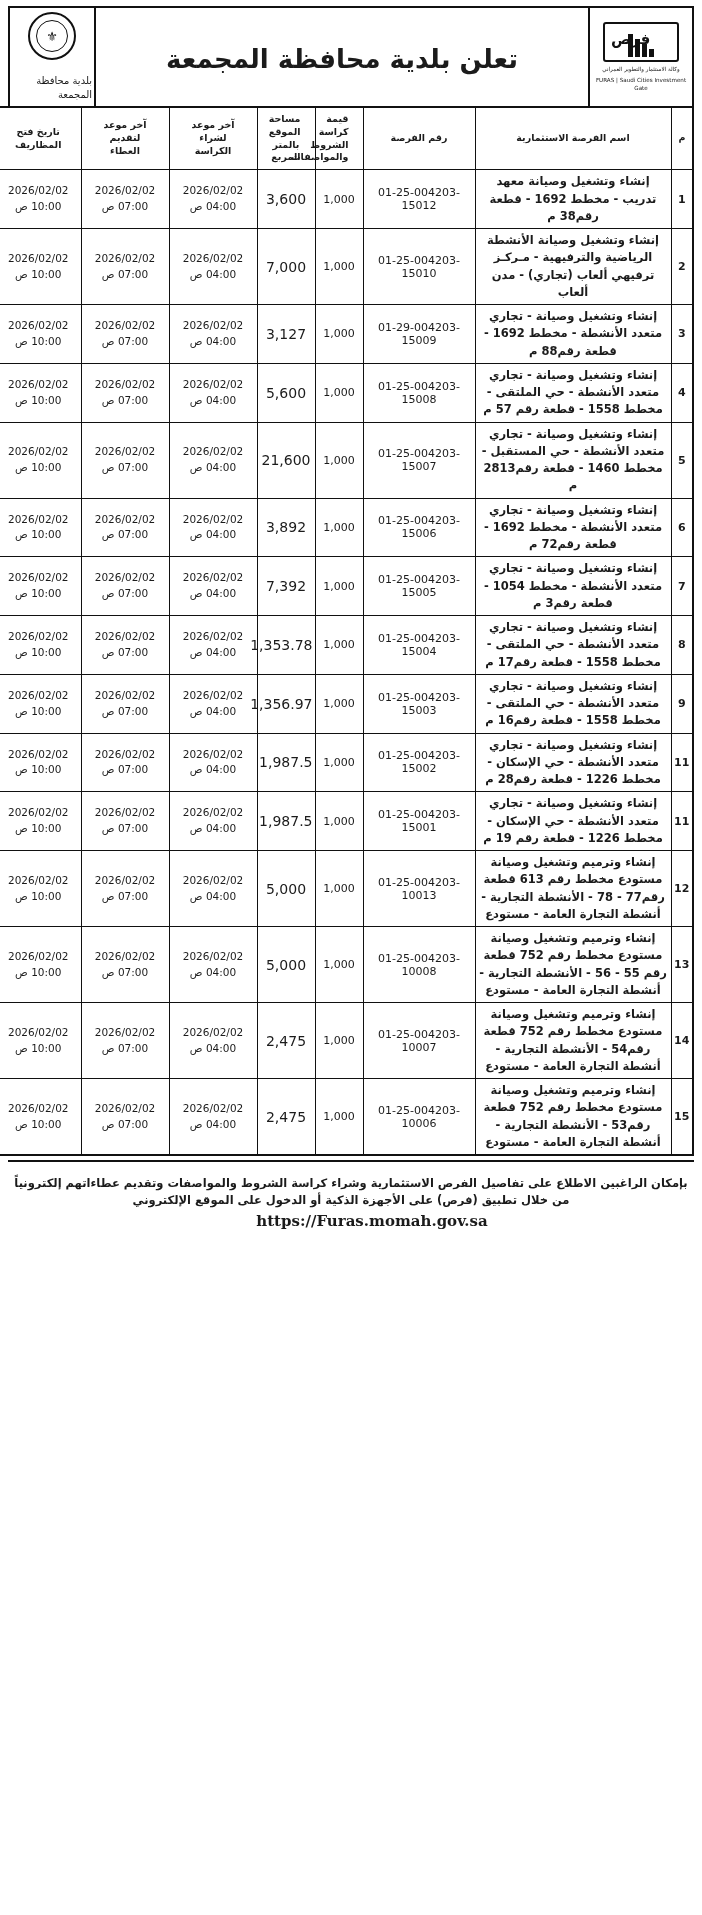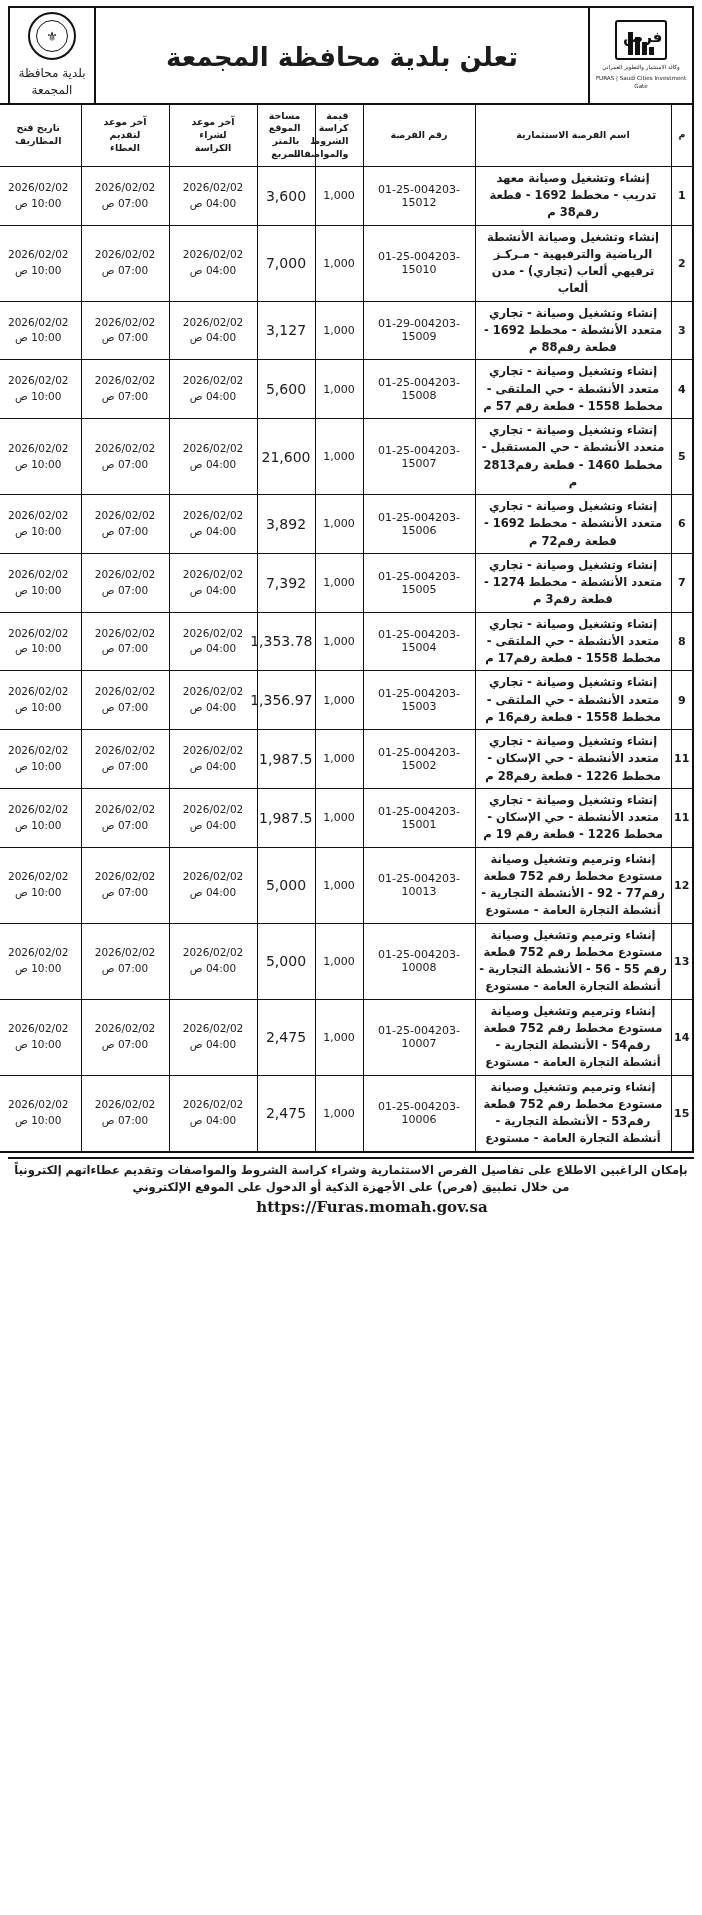--- a/index.html
+++ b/index.html
@@ -31,40 +31,40 @@
   .hdr-center{
     flex:1 1 auto;display:flex;flex-direction:column;align-items:center;justify-content:center;
     padding:14px 4px 8px 4px;text-align:center;
   }
   .hdr-title{font-size:26px;font-weight:bold;margin:2px 0 4px 0;letter-spacing:.5px;}
   .hdr-line3{font-size:13.5px;font-weight:bold;}
   .hdr-line3 .u{text-decoration:underline;}
 
   
   .furas-mark{
-    width:52px;height:40px;border:2px solid #111;border-radius:3px;
+    width:76px;height:40px;border:2px solid #111;border-radius:3px;
     display:flex;align-items:flex-end;justify-content:center;gap:2px;padding:4px 4px 3px 4px;
     box-sizing:border-box;position:relative;
   }
   .furas-mark .bar{background:#111;width:5px;}
   .furas-word{
     position:absolute;left:6px;top:6px;font-size:15px;font-weight:bold;color:#111;
   }
   .furas-cap{font-size:5.6px;line-height:1.45;text-align:center;margin-top:3px;color:#222;}
 
   
   .emblem{
     width:44px;height:44px;border:2px solid #111;border-radius:50%;
     display:flex;align-items:center;justify-content:center;position:relative;
   }
   .emblem .inner{
     width:30px;height:30px;border:1.6px solid #111;border-radius:50%;
     display:flex;align-items:center;justify-content:center;font-size:13px;font-weight:bold;
   }
-  .emblem-cap{font-size:12px;margin-top:5px;text-align:center;line-height:1.4;}
+  .emblem-cap{font-size:10px;margin-top:14px;line-height:1.4;}
 
   
   table.opps{
     width:100%;border-collapse:collapse;table-layout:fixed;
     border:2px solid #111;
   }
   table.opps th,table.opps td{
     border:1px solid #111;
     text-align:center;vertical-align:middle;
     padding:3px 2px;
@@ -87,21 +87,21 @@
     text-align:center;padding:6px 5px;margin-top:34px;
   }
   td.c-num{font-size:11px;direction:ltr;}
   td.c-booklet{font-size:11px;}
   td.c-area{font-size:14px;}
   td.c-date{font-size:10.5px;line-height:1.5;}
   td.c-date span{display:block;}
 
   
   .footer{
-    margin-top:4px;border-top:2px solid #111;padding-top:2px;
+    margin-top:4px;border-top:2px solid #111;padding-top:12px;
     text-align:center;
   }
   .foot-line1{font-size:11.5px;font-weight:bold;line-height:1.5;padding:1px 4px;}
   .foot-line2{font-size:15px;font-weight:bold;margin-top:1px;direction:rtl;}
   .foot-line2 .url{font-family:"DejaVu Serif","Liberation Serif",serif;direction:ltr;unicode-bidi:embed;margin-left:42px;}
 </style>
 </head>
 <body>
 
 <div class="page">
@@ -266,21 +266,21 @@
             <span>2026/02/02</span>
             <span>07:00 ص</span>
           </td>
           <td class="c-date">
             <span>2026/02/02</span>
             <span>10:00 ص</span>
           </td>
         </tr>
         <tr>
           <td class="c-no">7</td>
-          <td class="c-name">إنشاء وتشغيل وصيانة - تجاري متعدد الأنشطة - مخطط 1274 - قطعة رقم3 م</td>
+          <td class="c-name">إنشاء وتشغيل وصيانة - تجاري متعدد الأنشطة - مخطط 1054 - قطعة رقم3 م</td>
           <td class="c-num">01-25-004203-15005</td>
           <td class="c-booklet">1,000</td>
           <td class="c-area">7,392</td>
           <td class="c-date">
             <span>2026/02/02</span>
             <span>04:00 ص</span>
           </td>
           <td class="c-date">
             <span>2026/02/02</span>
             <span>07:00 ص</span>
@@ -361,21 +361,21 @@
             <span>2026/02/02</span>
             <span>07:00 ص</span>
           </td>
           <td class="c-date">
             <span>2026/02/02</span>
             <span>10:00 ص</span>
           </td>
         </tr>
         <tr>
           <td class="c-no">12</td>
-          <td class="c-name">إنشاء وترميم وتشغيل وصيانة مستودع مخطط رقم 752 قطعة رقم77 - 92 - الأنشطة التجارية - أنشطة التجارة العامة - مستودع</td>
+          <td class="c-name">إنشاء وترميم وتشغيل وصيانة مستودع مخطط رقم 613 قطعة رقم77 - 78 - الأنشطة التجارية - أنشطة التجارة العامة - مستودع</td>
           <td class="c-num">01-25-004203-10013</td>
           <td class="c-booklet">1,000</td>
           <td class="c-area">5,000</td>
           <td class="c-date">
             <span>2026/02/02</span>
             <span>04:00 ص</span>
           </td>
           <td class="c-date">
             <span>2026/02/02</span>
             <span>07:00 ص</span>

